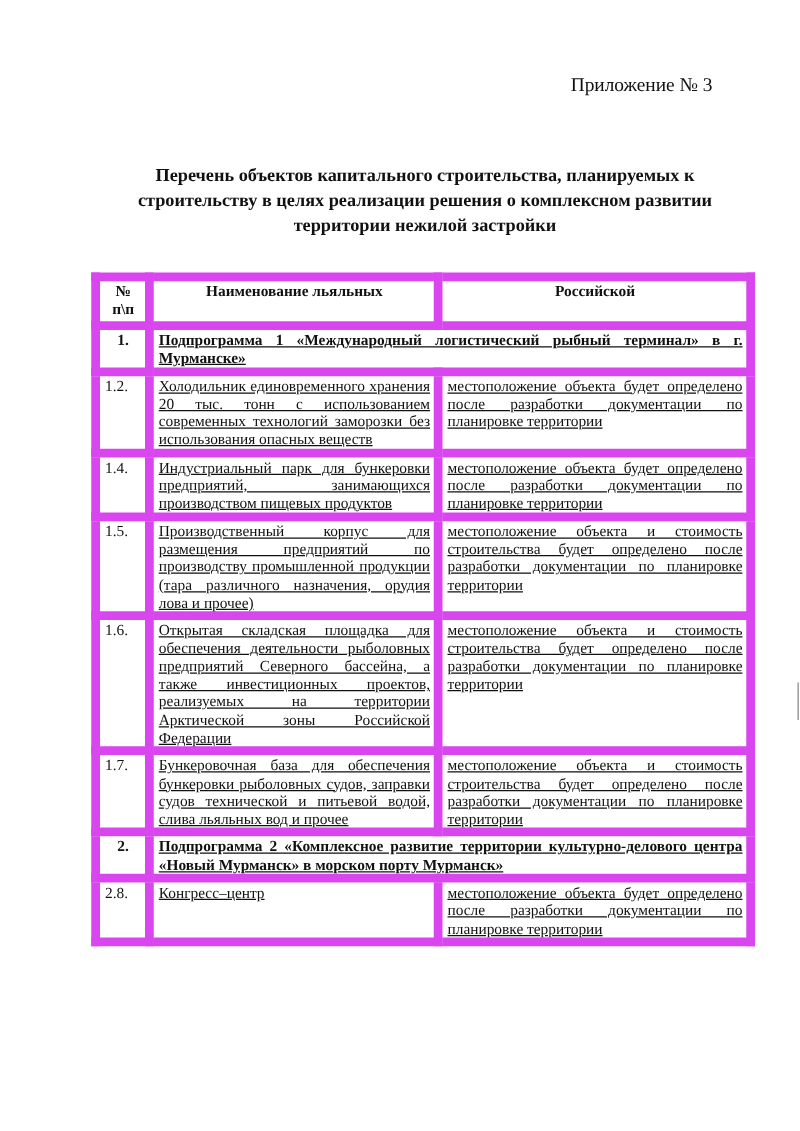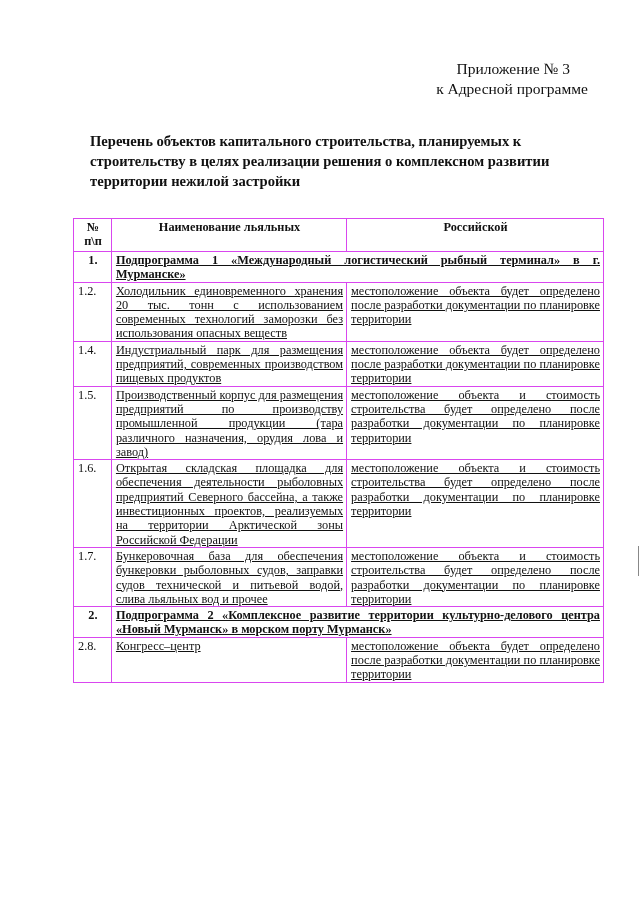--- a/index.html
+++ b/index.html
@@ -7,49 +7,48 @@
     width: 640px; height: 905px; position: relative; overflow: hidden;
     font-family: "Liberation Serif", "DejaVu Serif", serif; color: #111;
   }
   .appendix {
     position: absolute; right: 52px; top: 59px; text-align: right;
     font-size: 15.5px; line-height: 20px;
   }
   .appendix .l1 { margin-right: 18px; }
   .title {
     position: absolute; left: 90px; width: 500px; top: 131px;
-    font-weight: bold; font-size: 14.6px; line-height: 20px;
+    text-align: center; font-weight: bold; font-size: 14.6px; line-height: 20px;
   }
   table.main {
     position: absolute; left: 73px; top: 218px; width: 531px;
     border-collapse: collapse; font-size: 12.3px; line-height: 14.3px;
   }
   table.main td, table.main th {
-    border: 1px solid #d946ef; vertical-align: top; padding: 1px 3px 0px 4px;
+    border: 7px solid #d946ef; vertical-align: top; padding: 1px 3px 0px 4px;
   }
   table.main th { font-weight: bold; text-align: center; }
   .c-num { width: 30px; text-align: center; }
   .c-name { width: 228px; }
   .c-note { width: 250px; }
   td.name, td.note { text-align: justify; text-align-last: left; text-decoration: underline; }
   tr.hdr th { height: 31px; }
   tr.sub td { font-weight: bold; }
   tr.sub td.num { text-align: center; }
   td.num { text-align: left; padding-left: 3px; }
   tr.sub td.name { text-align: justify; }
   .edge-mark {
     position: absolute; left: 638px; top: 546px; width: 1px; height: 30px; background: #888;
   }
 </style>
 </head>
 <body>
 
 <div class="appendix">
   <div class="l1">Приложение № 3</div>
-  <div>к Адресной программе</div>
 </div>
 
 <div class="title">Перечень объектов капитального строительства, планируемых к строительству в целях реализации решения о комплексном развитии территории нежилой застройки</div>
 
 <table class="main">
   <thead>
     <tr class="hdr">
       <th class="c-num">№ п\п</th>
       <th class="c-name">Наименование льяльных</th>
       <th class="c-note">Российской</th>
@@ -60,26 +59,26 @@
         <td class="num">1.</td>
         <td class="name" colspan="2">Подпрограмма 1 «Международный логистический рыбный терминал» в г. Мурманске»</td>
       </tr>
       <tr class="item">
         <td class="num">1.2.</td>
         <td class="name">Холодильник единовременного хранения 20 тыс. тонн с использованием современных технологий заморозки без использования опасных веществ</td>
         <td class="note">местоположение объекта будет определено после разработки документации по планировке территории</td>
       </tr>
       <tr class="item">
         <td class="num">1.4.</td>
-        <td class="name">Индустриальный парк для размещения предприятий, современных производством пищевых продуктов</td>
+        <td class="name">Индустриальный парк для бункеровки предприятий, занимающихся производством пищевых продуктов</td>
         <td class="note">местоположение объекта будет определено после разработки документации по планировке территории</td>
       </tr>
       <tr class="item">
         <td class="num">1.5.</td>
-        <td class="name">Производственный корпус для размещения предприятий по производству промышленной продукции (тара различного назначения, орудия лова и завод)</td>
+        <td class="name">Производственный корпус для размещения предприятий по производству промышленной продукции (тара различного назначения, орудия лова и прочее)</td>
         <td class="note">местоположение объекта и стоимость строительства будет определено после разработки документации по планировке территории</td>
       </tr>
       <tr class="item">
         <td class="num">1.6.</td>
         <td class="name">Открытая складская площадка для обеспечения деятельности рыболовных предприятий Северного бассейна, а также инвестиционных проектов, реализуемых на территории Арктической зоны Российской Федерации</td>
         <td class="note">местоположение объекта и стоимость строительства будет определено после разработки документации по планировке территории</td>
       </tr>
       <tr class="item">
         <td class="num">1.7.</td>
         <td class="name">Бункеровочная база для обеспечения бункеровки рыболовных судов, заправки судов технической и питьевой водой, слива льяльных вод и прочее</td>

